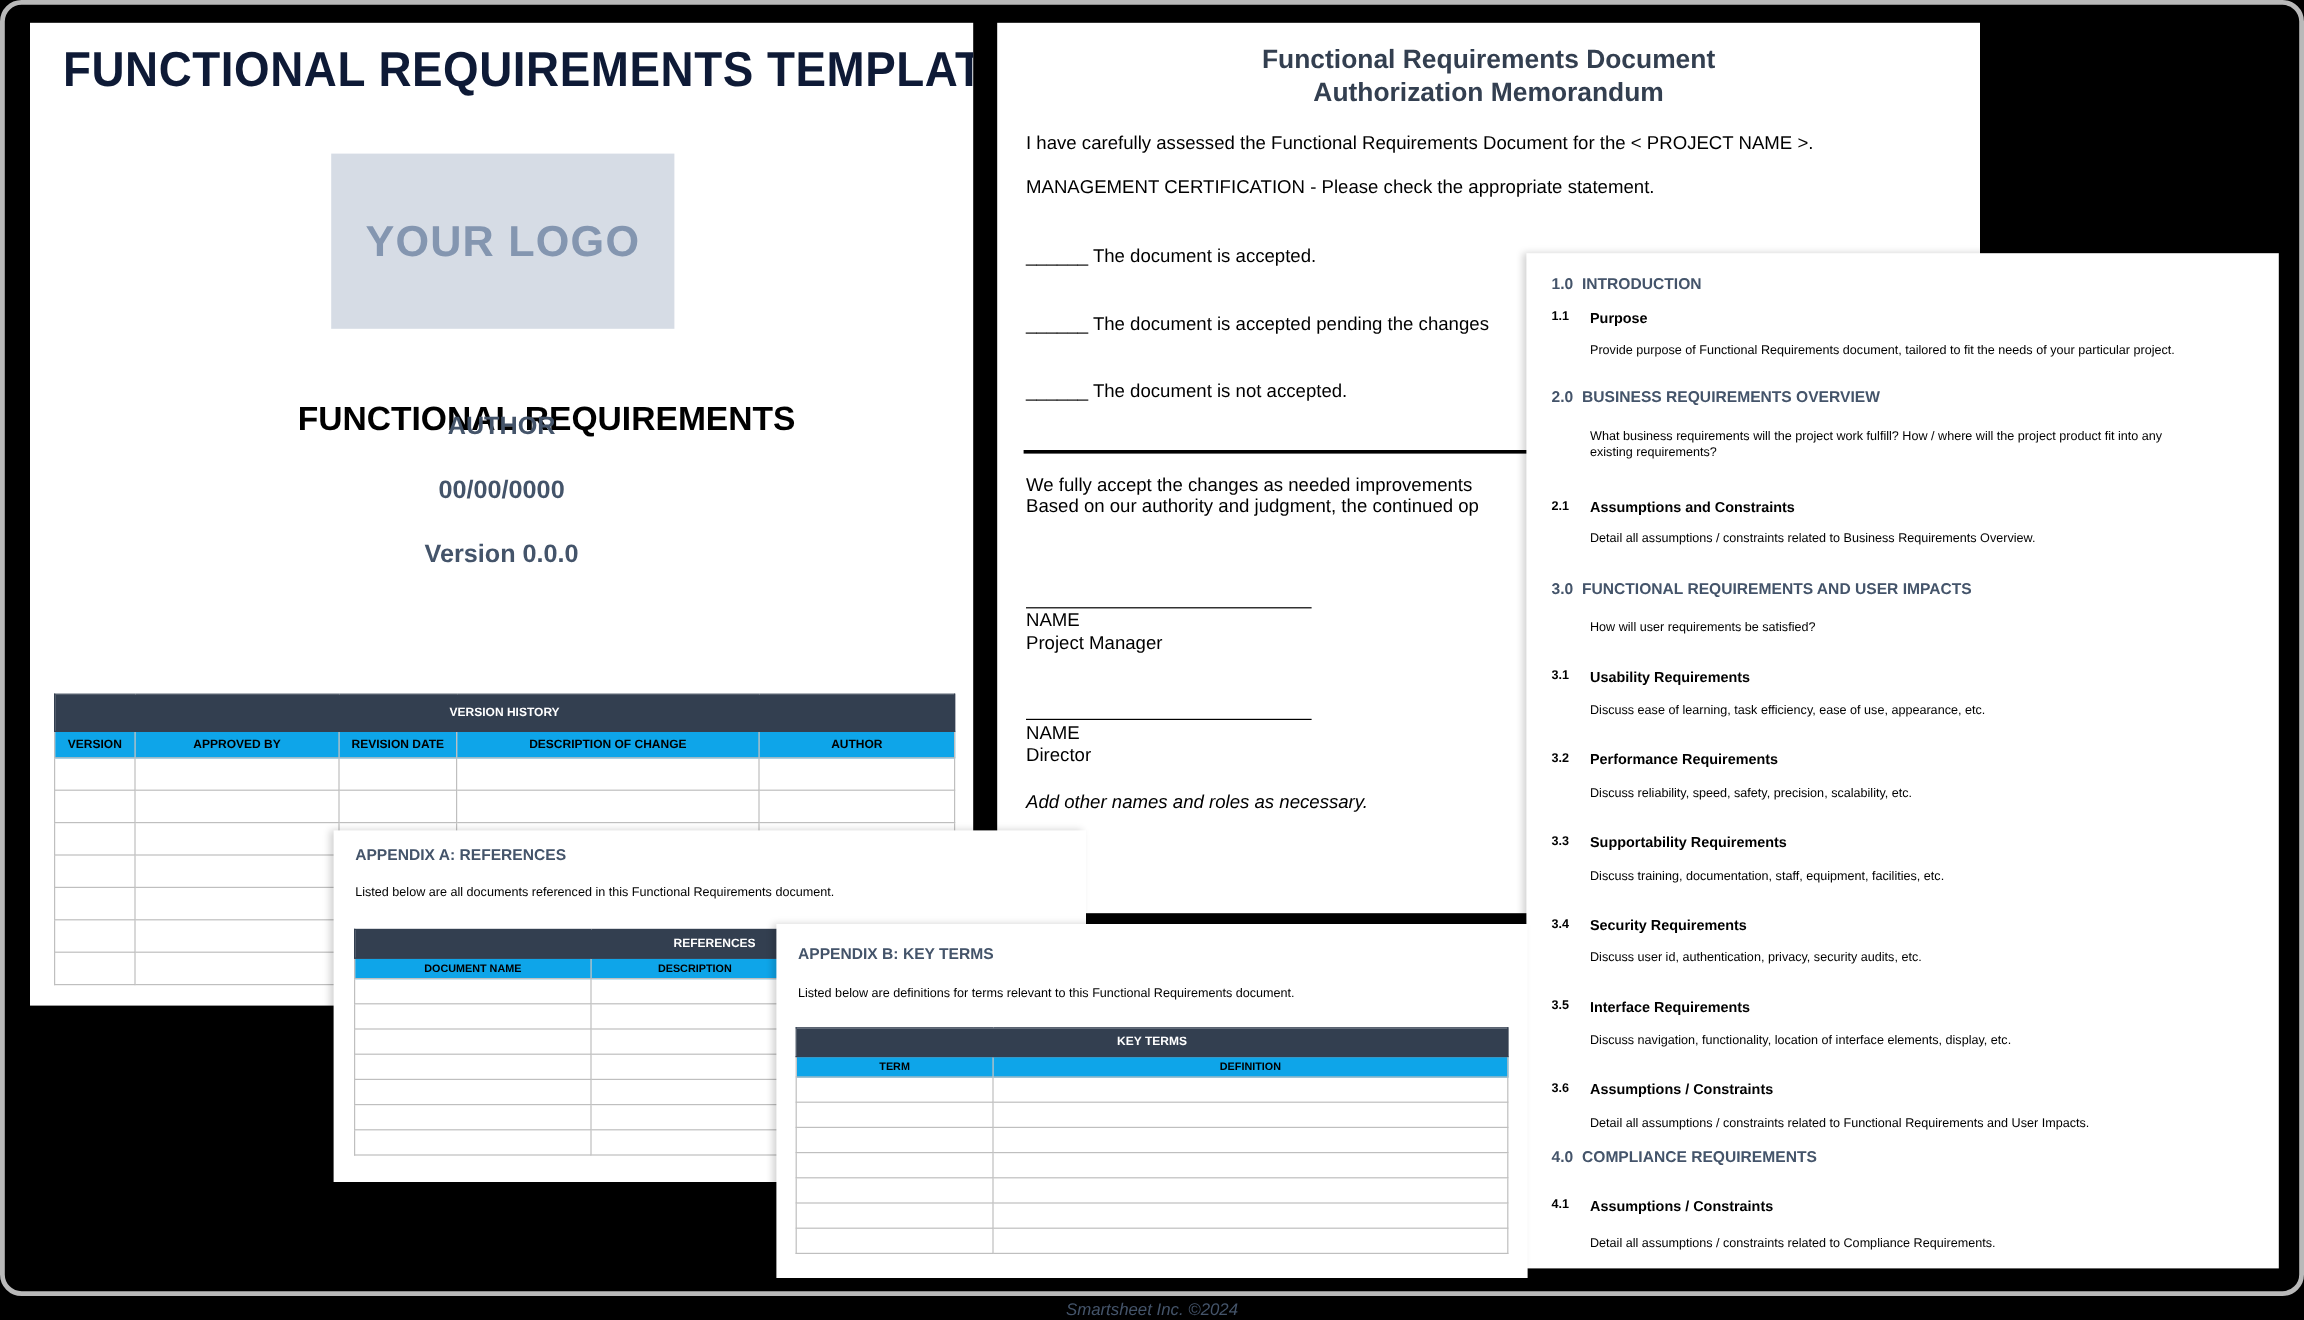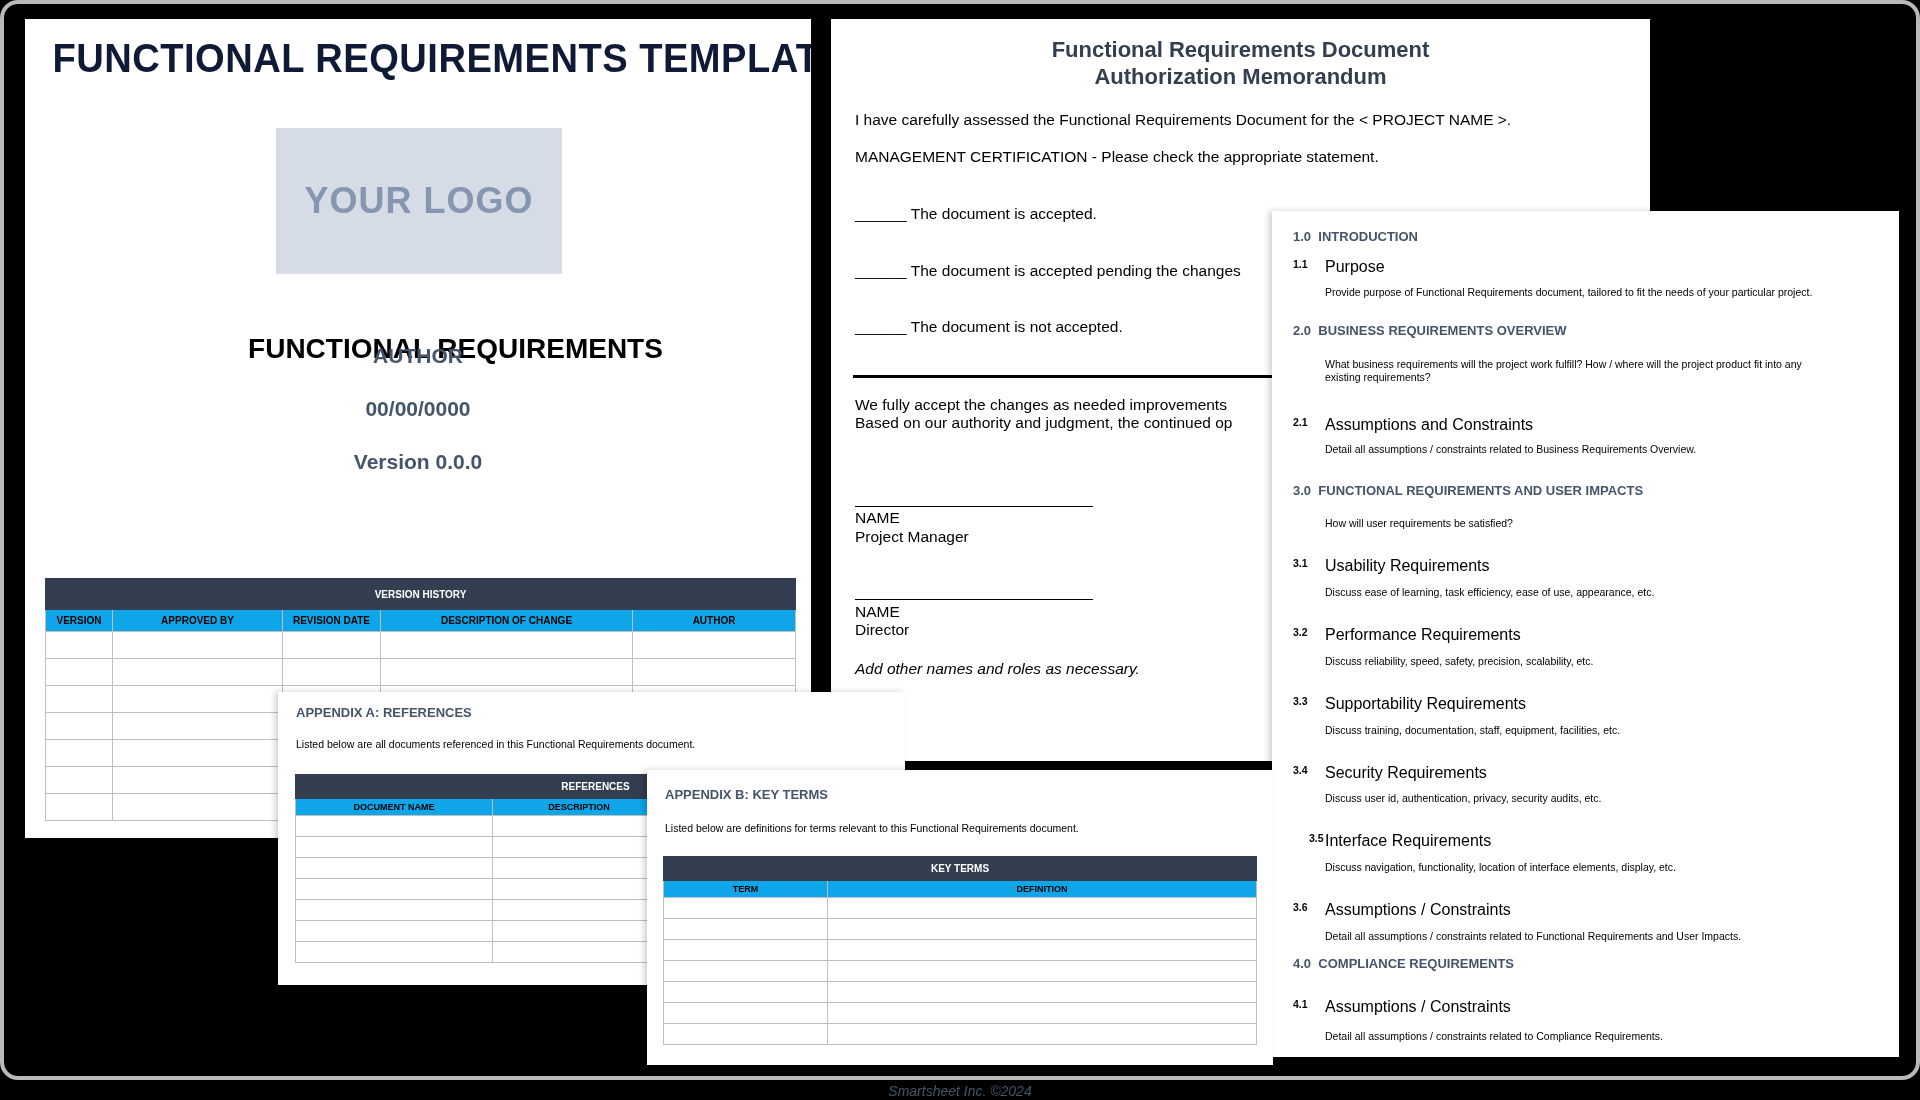--- a/index.html
+++ b/index.html
@@ -35,21 +35,21 @@
   #memo { left:831px; top:19px; width:819px; height:742px; }
   .memo-title { left:0; width:819px; top:17px; text-align:center; font-size:22px; font-weight:bold; color:#333f50; line-height:27px; }
   .memo-text { left:24px; font-size:15.5px; color:#000; white-space:nowrap; }
   .memo-rule { left:22px; width:800px; top:356px; height:3px; background:#000; }
   .sig-line { left:24px; width:238px; height:1px; background:#000; }
 
   
   #toc { left:1272px; top:211px; width:627px; height:846px; }
   .h1 { left:21px; font-size:13px; font-weight:bold; color:#44546a; white-space:nowrap; }
   .h2n { left:21px; font-size:10.5px; font-weight:bold; color:#000; }
-  .h2t { left:53px; font-size:16px; font-weight:normal; color:#000; white-space:nowrap;text-align:right; }
+  .h2t { left:53px; font-size:12px; font-weight:bold; color:#000; white-space:nowrap;text-align:right; }
   .body { left:53px; font-size:10.5px; color:#000; white-space:nowrap; line-height:13px; }
 
   
   #appA { left:278px; top:692px; width:627px; height:293px; }
   .app-title { left:18px; font-size:13px; font-weight:bold; color:#44546a; white-space:nowrap; }
   .app-text { left:18px; font-size:10.5px; color:#000; white-space:nowrap; }
   #refs { left:17px; top:82px; width:600px; }
   #refs .title td { height:23px; }
   #refs .head th { height:16px; font-size:9px; }
   #refs .row td { height:20px; }
@@ -202,21 +202,21 @@
   <div class="abs body" style="top:444px;">Discuss reliability, speed, safety, precision, scalability, etc.</div>
 
   <div class="abs h2n" style="top:484px;">3.3</div>
   <div class="abs h2t" style="top:484px;">Supportability Requirements</div>
   <div class="abs body" style="top:513px;">Discuss training, documentation, staff, equipment, facilities, etc.</div>
 
   <div class="abs h2n" style="top:553px;">3.4</div>
   <div class="abs h2t" style="top:553px;">Security Requirements</div>
   <div class="abs body" style="top:581px;">Discuss user id, authentication, privacy, security audits, etc.</div>
 
-  <div class="abs h2n" style="top:621px;margin-left:16px;">3.5</div>
+  <div class="abs h2n" style="top:621px;">3.5</div>
   <div class="abs h2t" style="top:621px;">Interface Requirements</div>
   <div class="abs body" style="top:650px;">Discuss navigation, functionality, location of interface elements, display, etc.</div>
 
   <div class="abs h2n" style="top:690px;">3.6</div>
   <div class="abs h2t" style="top:690px;">Assumptions / Constraints</div>
   <div class="abs body" style="top:719px;">Detail all assumptions / constraints related to Functional Requirements and User Impacts.</div>
 
   <div class="abs h1" style="top:745px;text-align:right;"><span>4.0</span>&nbsp;&nbsp;<span>COMPLIANCE REQUIREMENTS</span></div>
 
   <div class="abs h2n" style="top:787px;">4.1</div>

